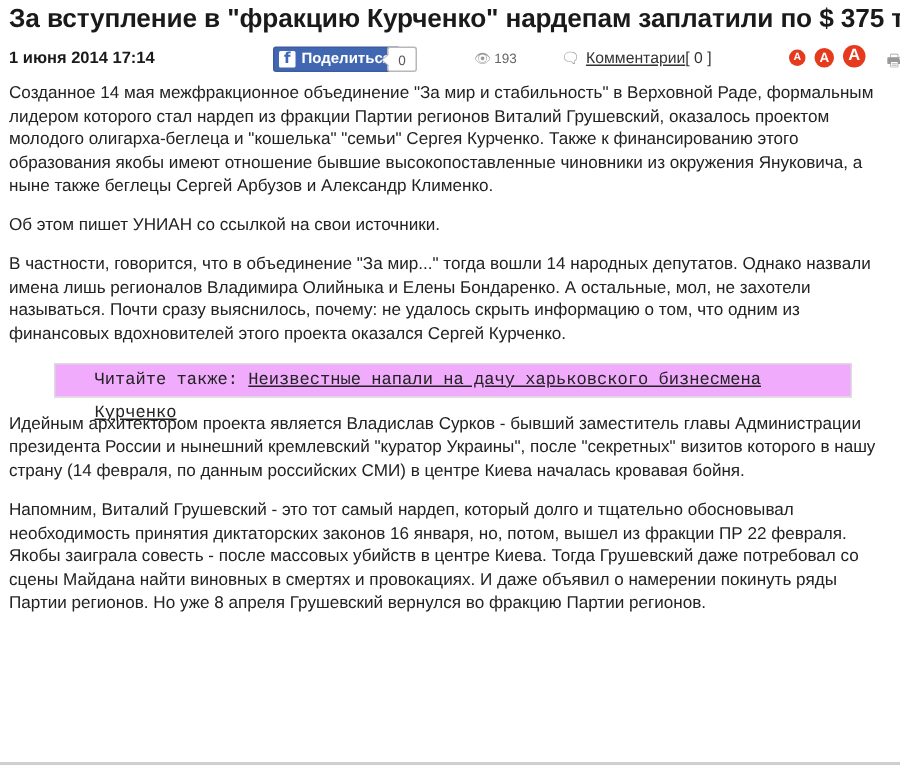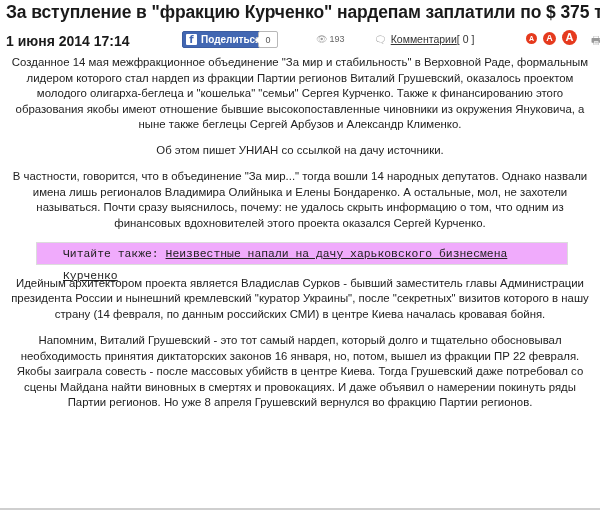--- a/index.html
+++ b/index.html
@@ -14,21 +14,21 @@
     position: absolute; left: 6px; top: 2px;
     font-family: "Liberation Sans", sans-serif;
     font-weight: bold; font-size: 17.5px; color: #1a1a1a;
     letter-spacing: -0.1px; white-space: nowrap;
   }
   .meta {
     position: absolute; left: 6px; top: 30px; width: 590px; height: 20px;
   }
   .meta .date {
     position: absolute; left: 0; top: 3px;
-    font-weight: bold; font-size: 14px; color: #1a1a1a;
+    font-weight: bold; font-size: 11px; color: #1a1a1a;
   }
   .fb-share {
     position: absolute; left: 176px; top: 1px; height: 17px;
     background: #4267b2; border: 1px solid #3b5ca0; border-radius: 2px;
     color: #fff; font-size: 10px; font-weight: bold;
     display: flex; align-items: center; padding: 0 5px 0 3px; cursor: pointer;
   }
   .fb-share .fb-logo {
     width: 11px; height: 11px; background: #fff; color: #4267b2;
     border-radius: 1px; font-size: 10px; line-height: 12px; text-align: center;
@@ -70,21 +70,21 @@
   .fs-s { width: 11px; height: 11px; font-size: 7px; line-height: 11px; margin-top: 2px; }
   .fs-m { width: 13px; height: 13px; font-size: 9px; line-height: 13px; margin-top: 1px; }
   .fs-l { width: 15px; height: 15px; font-size: 11px; line-height: 15px; }
   .print {
     position: absolute; left: 585px; top: 2px; font-size: 11px; color: #999; cursor: pointer;
   }
   .body {
     position: absolute; left: 6px; top: 55px; width: 588px;
     font-size: 11.4px; line-height: 15.6px; color: #222;
   }
-  .body p { margin-bottom: 10.3px; text-align: center; }
+  .body p { margin-bottom: 10.3px; }
   .body a { color: #222; cursor: pointer; }
   .readalso {
     margin: 2px 26px 11px 30px; background: #f0abfc;
     border: 1px solid #dcdcdc; height: 23px;
     padding: 0 0 16px 26px; font-size: 11.4px; line-height: 22px; color: #222; font-family: Liberation Mono, monospace;
   }
   .readalso a { color: #222; text-decoration: underline; }
   .bottom-line {
     position: absolute; left: 0; top: 508px; width: 600px; height: 2px; background: #cfcfcf;
   }
@@ -120,21 +120,21 @@
       <div class="fs-btn fs-s">A</div>
       <div class="fs-btn fs-m">A</div>
       <div class="fs-btn fs-l">A</div>
     </div>
 
     <span class="print">🖶</span>
   </div>
 
   <div class="body">
     <p>Созданное 14 мая межфракционное объединение "За мир и стабильность" в Верховной Раде, формальным лидером которого стал нардеп из фракции Партии регионов Виталий Грушевский, оказалось проектом молодого олигарха-беглеца и "кошелька" "семьи" Сергея Курченко. Также к финансированию этого образования якобы имеют отношение бывшие высокопоставленные чиновники из окружения Януковича, а ныне также беглецы Сергей Арбузов и Александр Клименко.</p>
-    <p><span>Об этом пишет </span><a>УНИАН</a><span> со ссылкой на дачу источники.</span></p>
+    <p><span>Об этом пишет </span><a>УНИАН</a><span> со ссылкой на свои источники.</span></p>
     <p>В частности, говорится, что в объединение "За мир..." тогда вошли 14 народных депутатов. Однако назвали имена лишь регионалов Владимира Олийныка и Елены Бондаренко. А остальные, мол, не захотели называться. Почти сразу выяснилось, почему: не удалось скрыть информацию о том, что одним из финансовых вдохновителей этого проекта оказался Сергей Курченко.</p>
 
     <div class="readalso">
       <span>Читайте также: </span>
       <a>Неизвестные напали на дачу харьковского бизнесмена Курченко</a>
     </div>
 
     <p>Идейным архитектором проекта является Владислав Сурков - бывший заместитель главы Администрации президента России и нынешний кремлевский "куратор Украины", после "секретных" визитов которого в нашу страну (14 февраля, по данным российских СМИ) в центре Киева началась кровавая бойня.</p>
     <p>Напомним, Виталий Грушевский - это тот самый нардеп, который долго и тщательно обосновывал необходимость принятия диктаторских законов 16 января, но, потом, вышел из фракции ПР 22 февраля. Якобы заиграла совесть - после массовых убийств в центре Киева. Тогда Грушевский даже потребовал со сцены Майдана найти виновных в смертях и провокациях. И даже объявил о намерении покинуть ряды Партии регионов. Но уже 8 апреля Грушевский вернулся во фракцию Партии регионов.</p>
 

